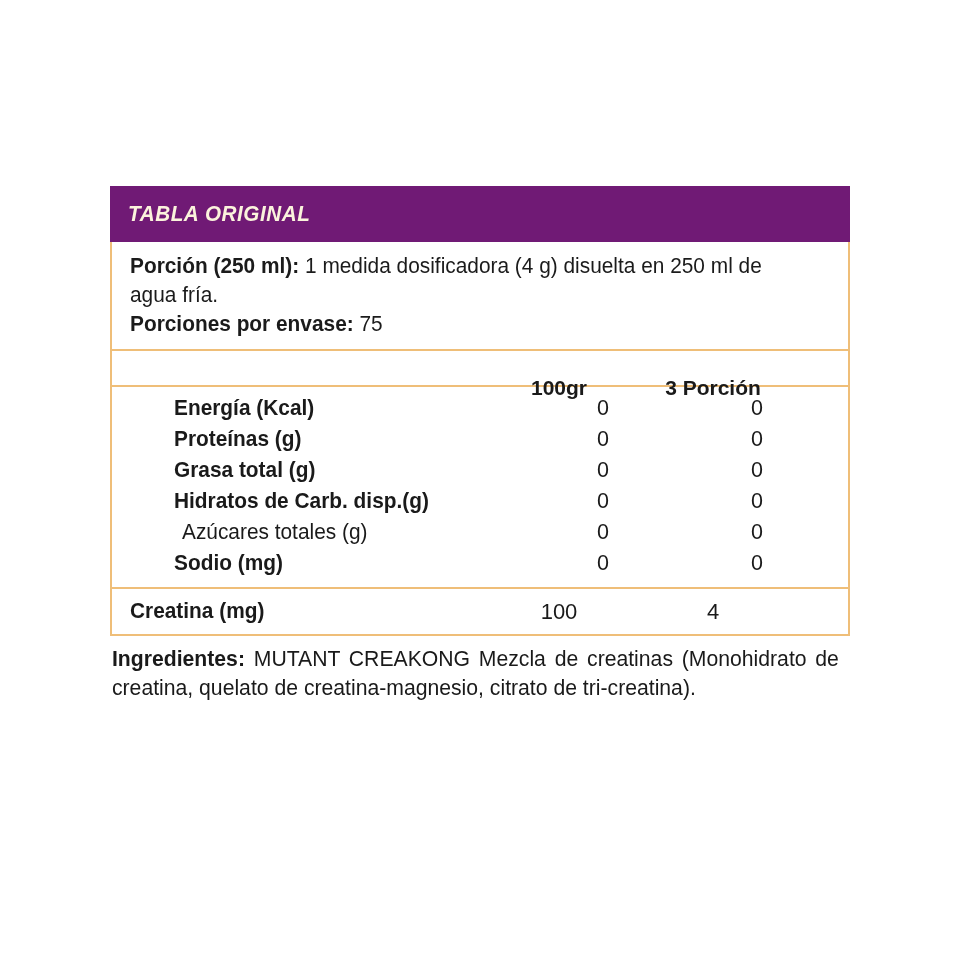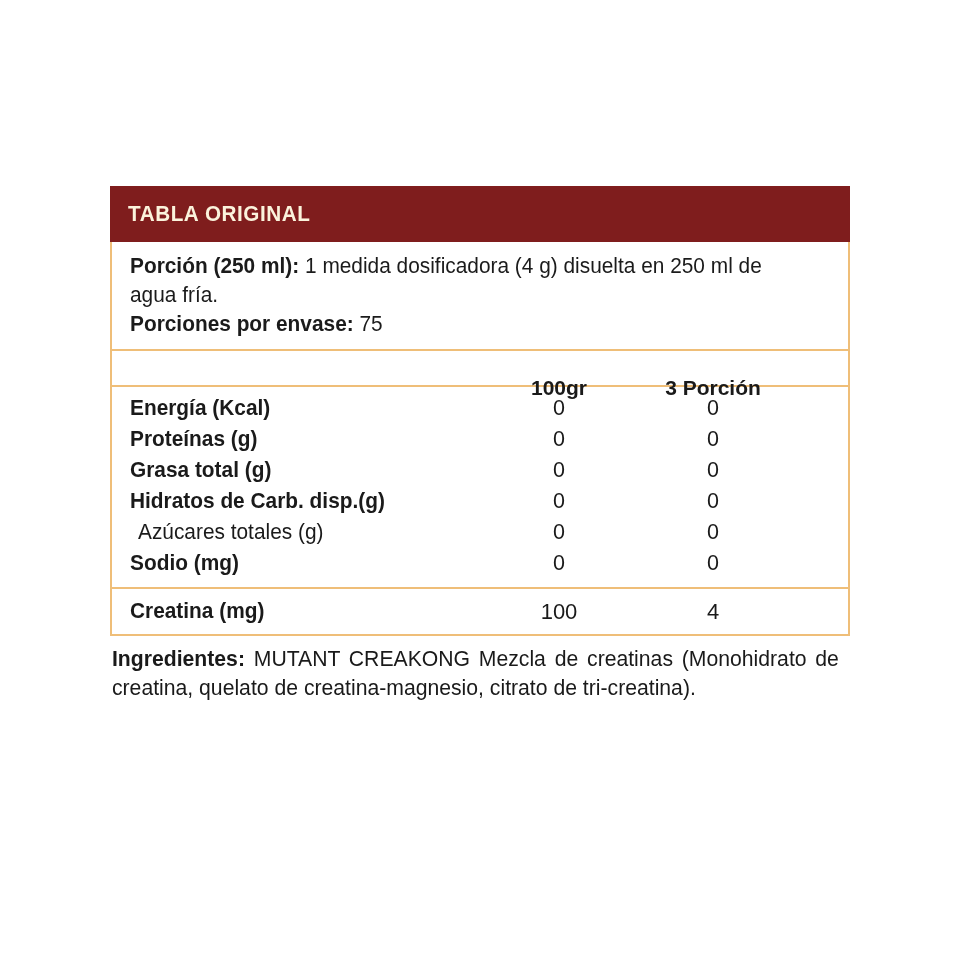--- a/index.html
+++ b/index.html
@@ -82,20 +82,21 @@
     text-align: center;
     transform: translateX(-50%);
     white-space: nowrap;
     margin-top: 21px;
   }
 
   
   .rows-block {
     position: relative;
     padding: 6px 0 8px 0;
+    margin-left: 44px;
   }
   .nrow {
     position: relative;
     height: 31px;
   }
   .nrow .nname {
     position: absolute;
     left: 18px;
     top: 0;
     font-size: 21.5px;
@@ -159,21 +160,21 @@
     transform: scaleX(0.985);
     transform-origin: left top;
   }
   .ingredients b { font-weight: bold; }
 </style>
 </head>
 <body>
 
 <div id="label-root">
 
-  <div class="title-bar" style="background: #7f1d1d;">
+  <div class="title-bar" style="background: #701a75; font-style: italic;">
     <span class="title-text" style="color: rgb(251, 243, 220);">TABLA ORIGINAL</span>
   </div>
 
   <div class="frame" style="border-left-color: rgb(239, 190, 120); border-right-color: rgb(239, 190, 120);">
     <div class="serving-block">
       <div class="serving-line">
         <b>Porción (250 ml):</b><span> 1 medida dosificadora (4 g) disuelta en 250 ml de agua fría.</span>
       </div>
       <div class="serving-line">
         <b>Porciones por envase:</b><span> 75</span>

